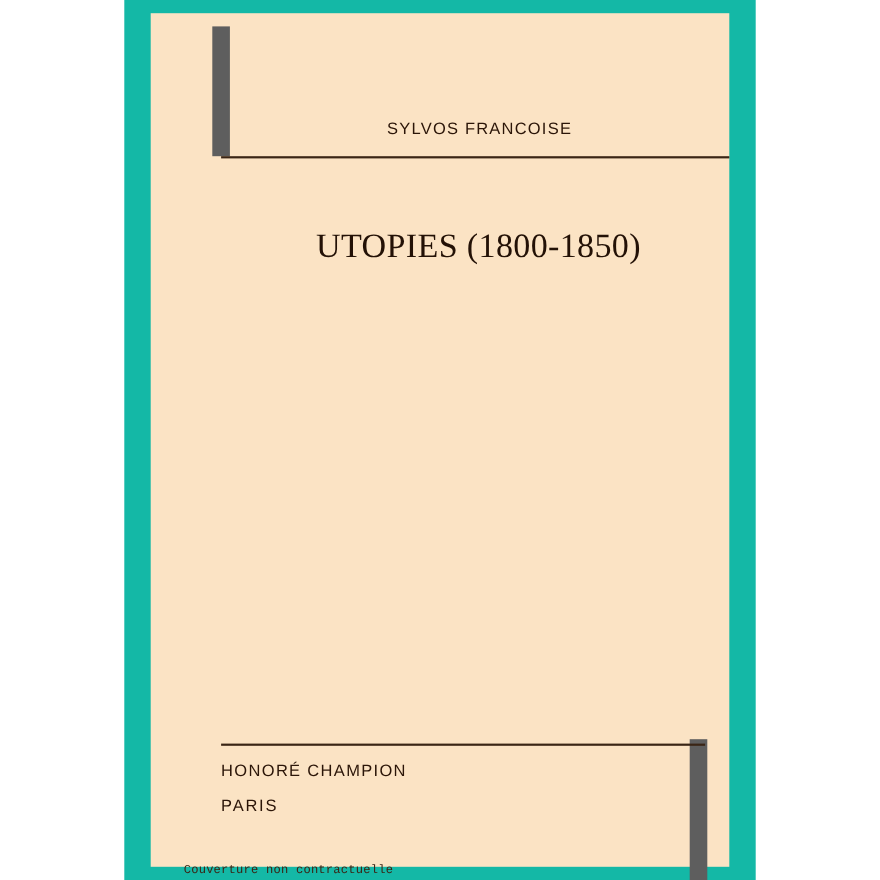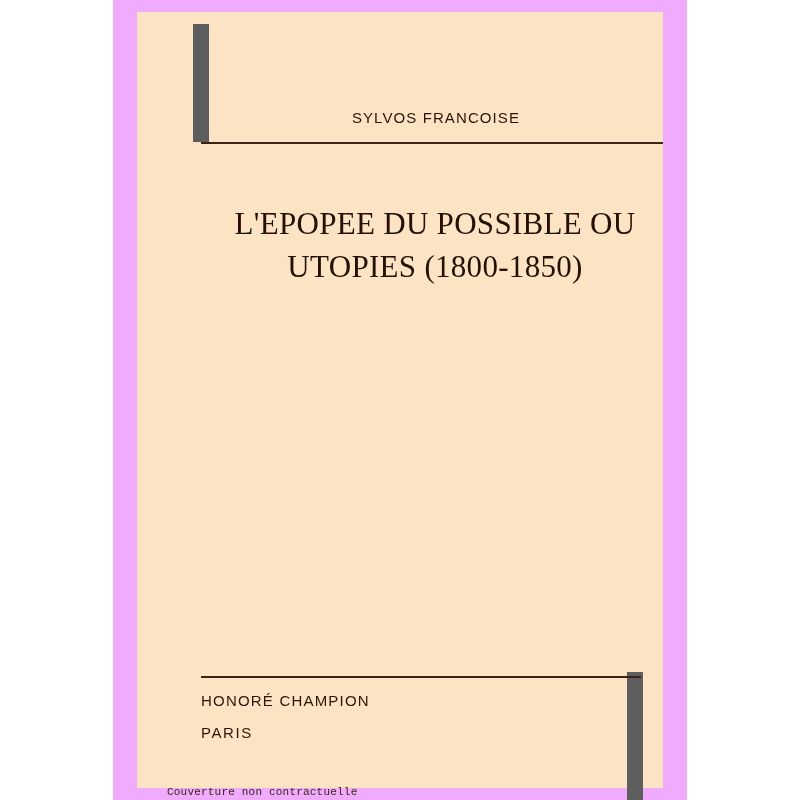--- a/index.html
+++ b/index.html
@@ -21,21 +21,21 @@
     background: #ffffff;
   }
 
   
   #book-cover {
     position: absolute;
     left: 113px;
     top: 0px;
     width: 574px;
     height: 800px;
-    background: #f0abfc;
+    background: #14b8a6;
     box-sizing: border-box;
   }
 
   
   #cover-page {
     position: absolute;
     left: 24px;
     top: 12px;
     width: 526px;
     height: 776px;
@@ -162,21 +162,20 @@
       <div id="spine-bar-top"></div>
       <div id="spine-bar-bottom"></div>
 
       <div id="author-block">
         <div id="author-name">SYLVOS FRANCOISE</div>
       </div>
 
       <div id="author-rule"></div>
 
       <div id="title-block">
-        <div class="title-line">L'EPOPEE DU POSSIBLE OU</div>
         <div class="title-line">UTOPIES (1800-1850)</div>
       </div>
 
       <div id="publisher-rule"></div>
 
       <div id="publisher-block">
         <div id="publisher-name">HONORÉ CHAMPION</div>
         <div id="publisher-city">PARIS</div>
       </div>
 

